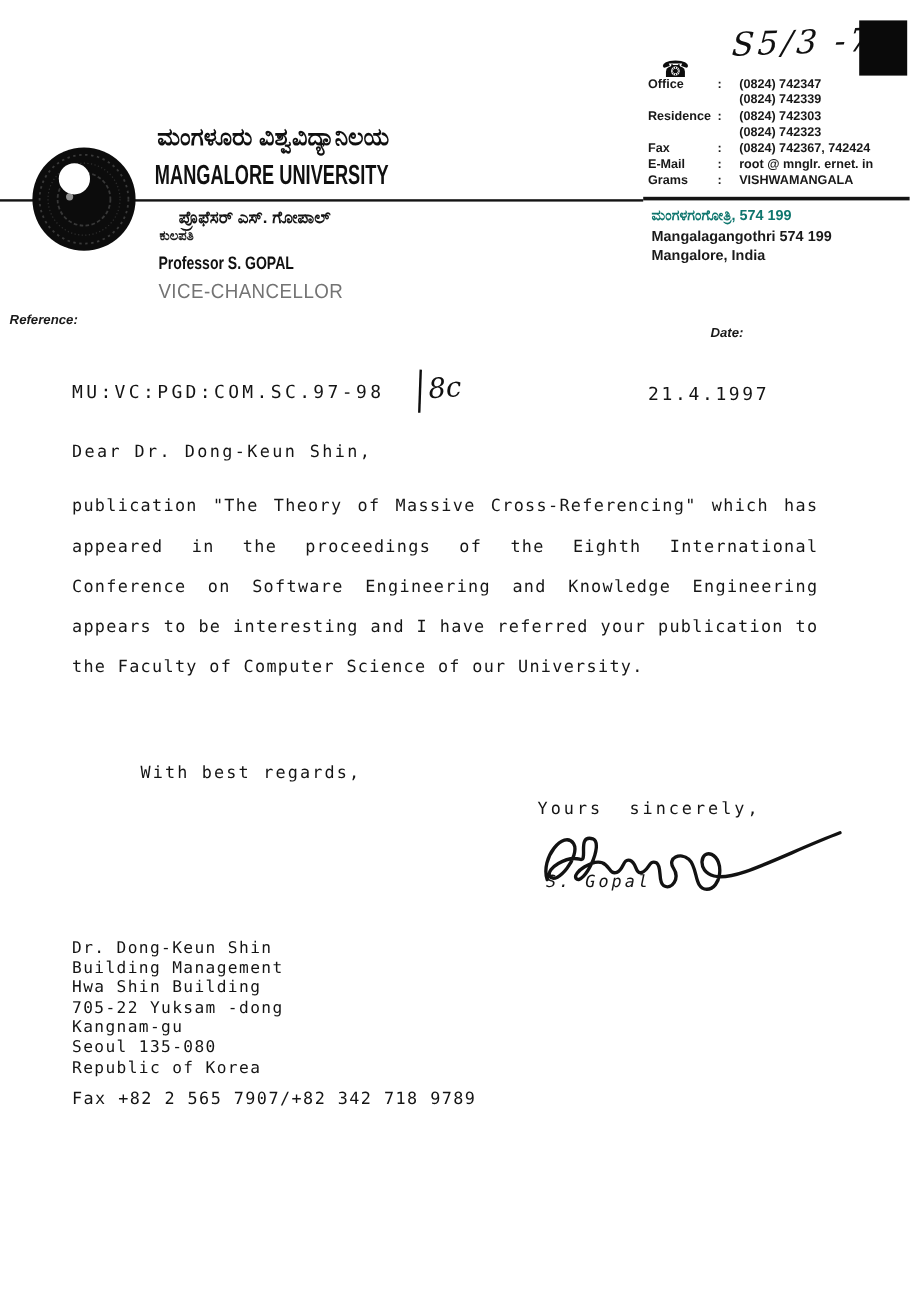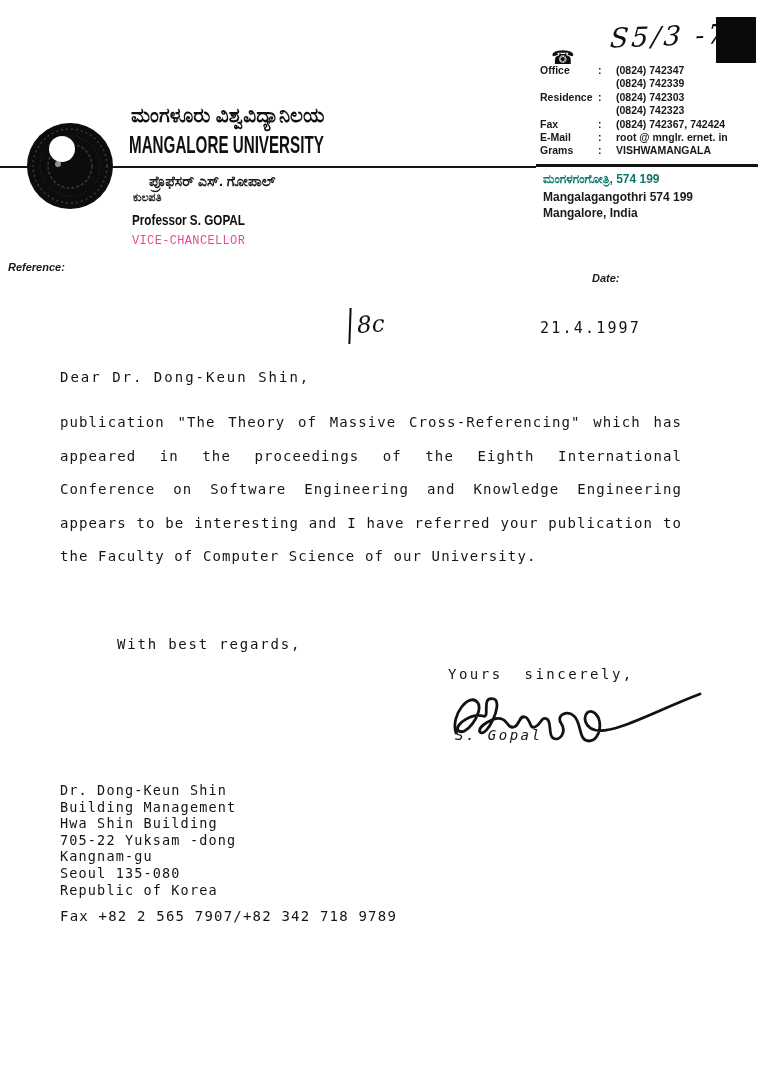--- a/index.html
+++ b/index.html
@@ -99,31 +99,32 @@
   <div class="abs" style="left:131px;top:104px;font-size:20px;font-weight:600;color:#101010;white-space:nowrap;">ಮಂಗಳೂರು ವಿಶ್ವವಿದ್ಯಾನಿಲಯ</div>
   <div class="abs" style="left:129px;top:132px;font-size:23px;font-weight:700;color:#101010;">
     <span class="cond" style="transform:scaleX(0.66);">MANGALORE UNIVERSITY</span>
   </div>
 
   <div class="abs" style="left:149px;top:173px;font-size:14px;font-weight:700;color:#151515;white-space:nowrap;">ಪ್ರೊಫೆಸರ್ ಎಸ್. ಗೋಪಾಲ್</div>
   <div class="abs" style="left:133px;top:191px;font-size:11px;font-weight:600;color:#1c1c1c;white-space:nowrap;">ಕುಲಪತಿ</div>
   <div class="abs" style="left:132px;top:211px;font-size:15px;font-weight:700;color:#101010;">
     <span class="cond" style="transform:scaleX(0.78);">Professor S. GOPAL</span>
   </div>
-  <div class="abs" style="left:132px;top:233px;font-size:13px;color:#ec4899;font-family:Liberation Mono, monospace;">
+  <div class="abs" style="left:132px;top:233px;font-size:17px;color:#737373;">
     <span class="cond" style="transform:scaleX(0.92);letter-spacing:0.4px;">VICE-CHANCELLOR</span>
   </div>
 
   <div class="abs" style="left:543px;top:172px;font-size:12px;font-weight:600;color:#0f766e;white-space:nowrap;">ಮಂಗಳಗಂಗೋತ್ರಿ, 574 199</div>
   <div class="abs" style="left:543px;top:190px;font-size:12px;font-weight:600;color:#1a1a1a;white-space:nowrap;">Mangalagangothri 574 199</div>
   <div class="abs" style="left:543px;top:206px;font-size:12px;font-weight:600;color:#1a1a1a;white-space:nowrap;">Mangalore, India</div>
 
   <div class="abs ital" style="left:8px;top:261px;font-size:11px;">Reference:</div>
   <div class="abs ital" style="left:592px;top:272px;font-size:11px;">Date:</div>
 
+  <div class="abs mono" style="left:60px;top:318px;font-size:15px;letter-spacing:2.8px;white-space:pre;">MU:VC:PGD:COM.SC.97-98</div>
   <div class="abs" style="left:349px;top:308px;width:2px;height:36px;background:#0e0e0e;transform:rotate(2deg);"></div>
   <div class="abs hand" style="left:357px;top:311px;font-size:23px;transform:rotate(-4deg);">8c</div>
   <div class="abs mono" style="left:540px;top:319px;font-size:15px;letter-spacing:2.2px;">21.4.1997</div>
 
   <div class="abs mono" style="left:60px;top:369px;font-size:14px;letter-spacing:2px;">Dear Dr. Dong-Keun Shin,</div>
 
   <div class="abs mono" style="left:60px;top:406px;">
     <div class="tline">publication "The Theory of Massive Cross-Referencing" which has</div>
     <div class="tline">appeared in the proceedings of the Eighth International</div>
     <div class="tline">Conference on Software Engineering and Knowledge Engineering</div>

